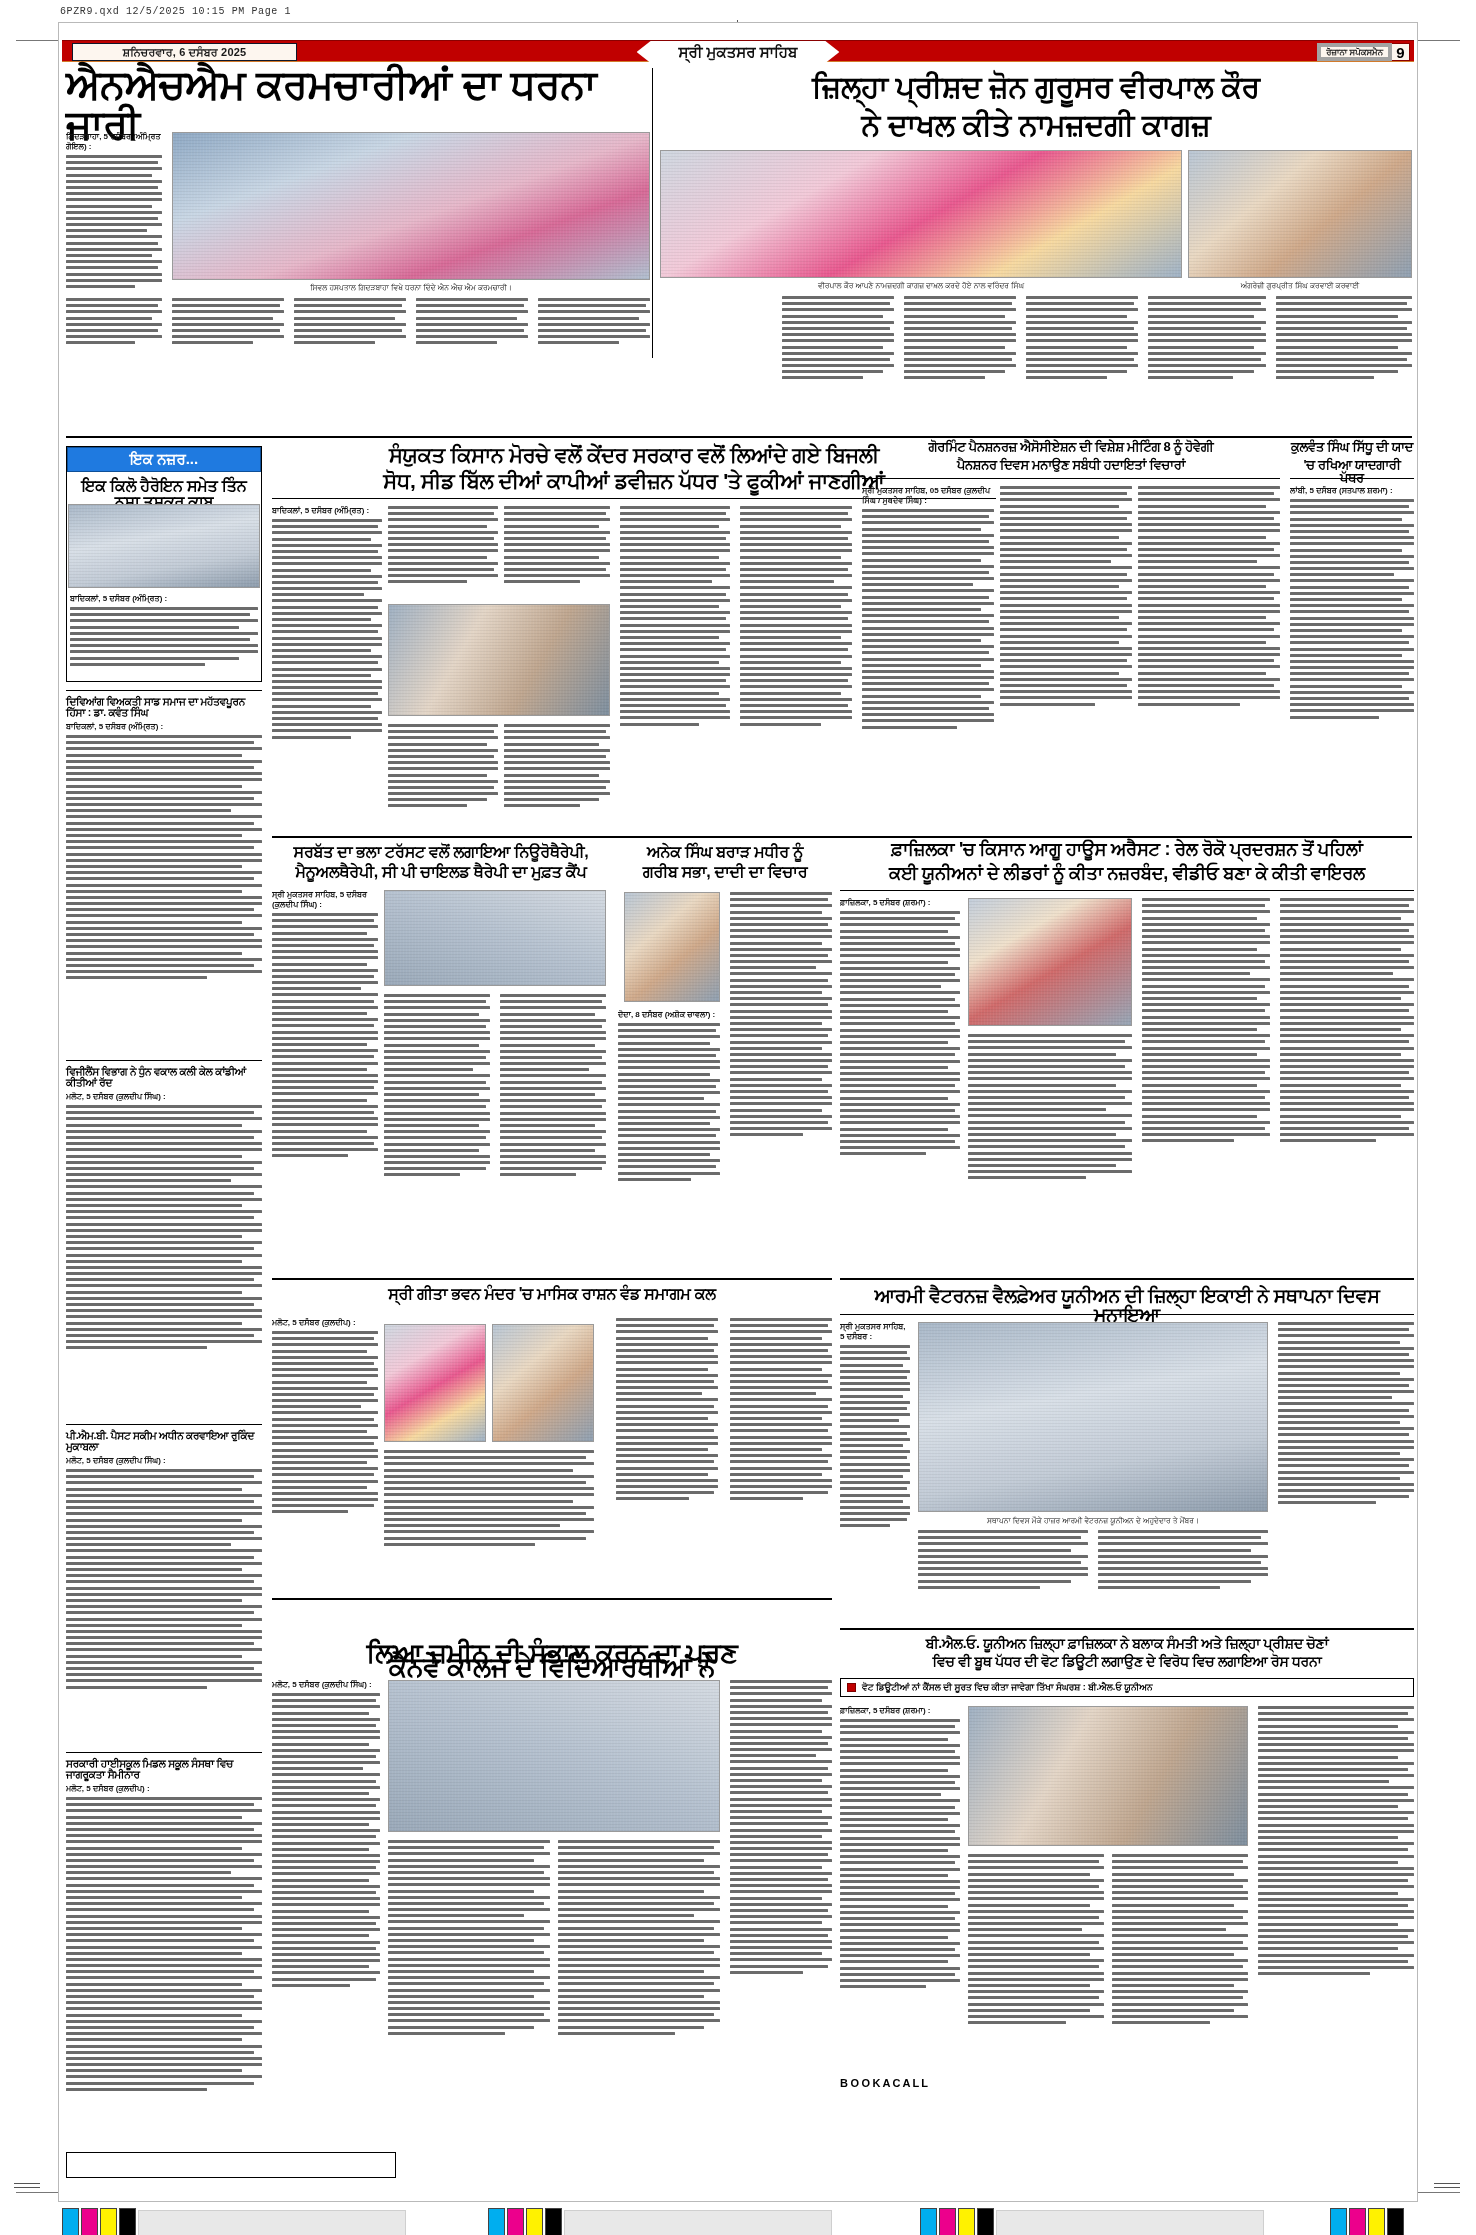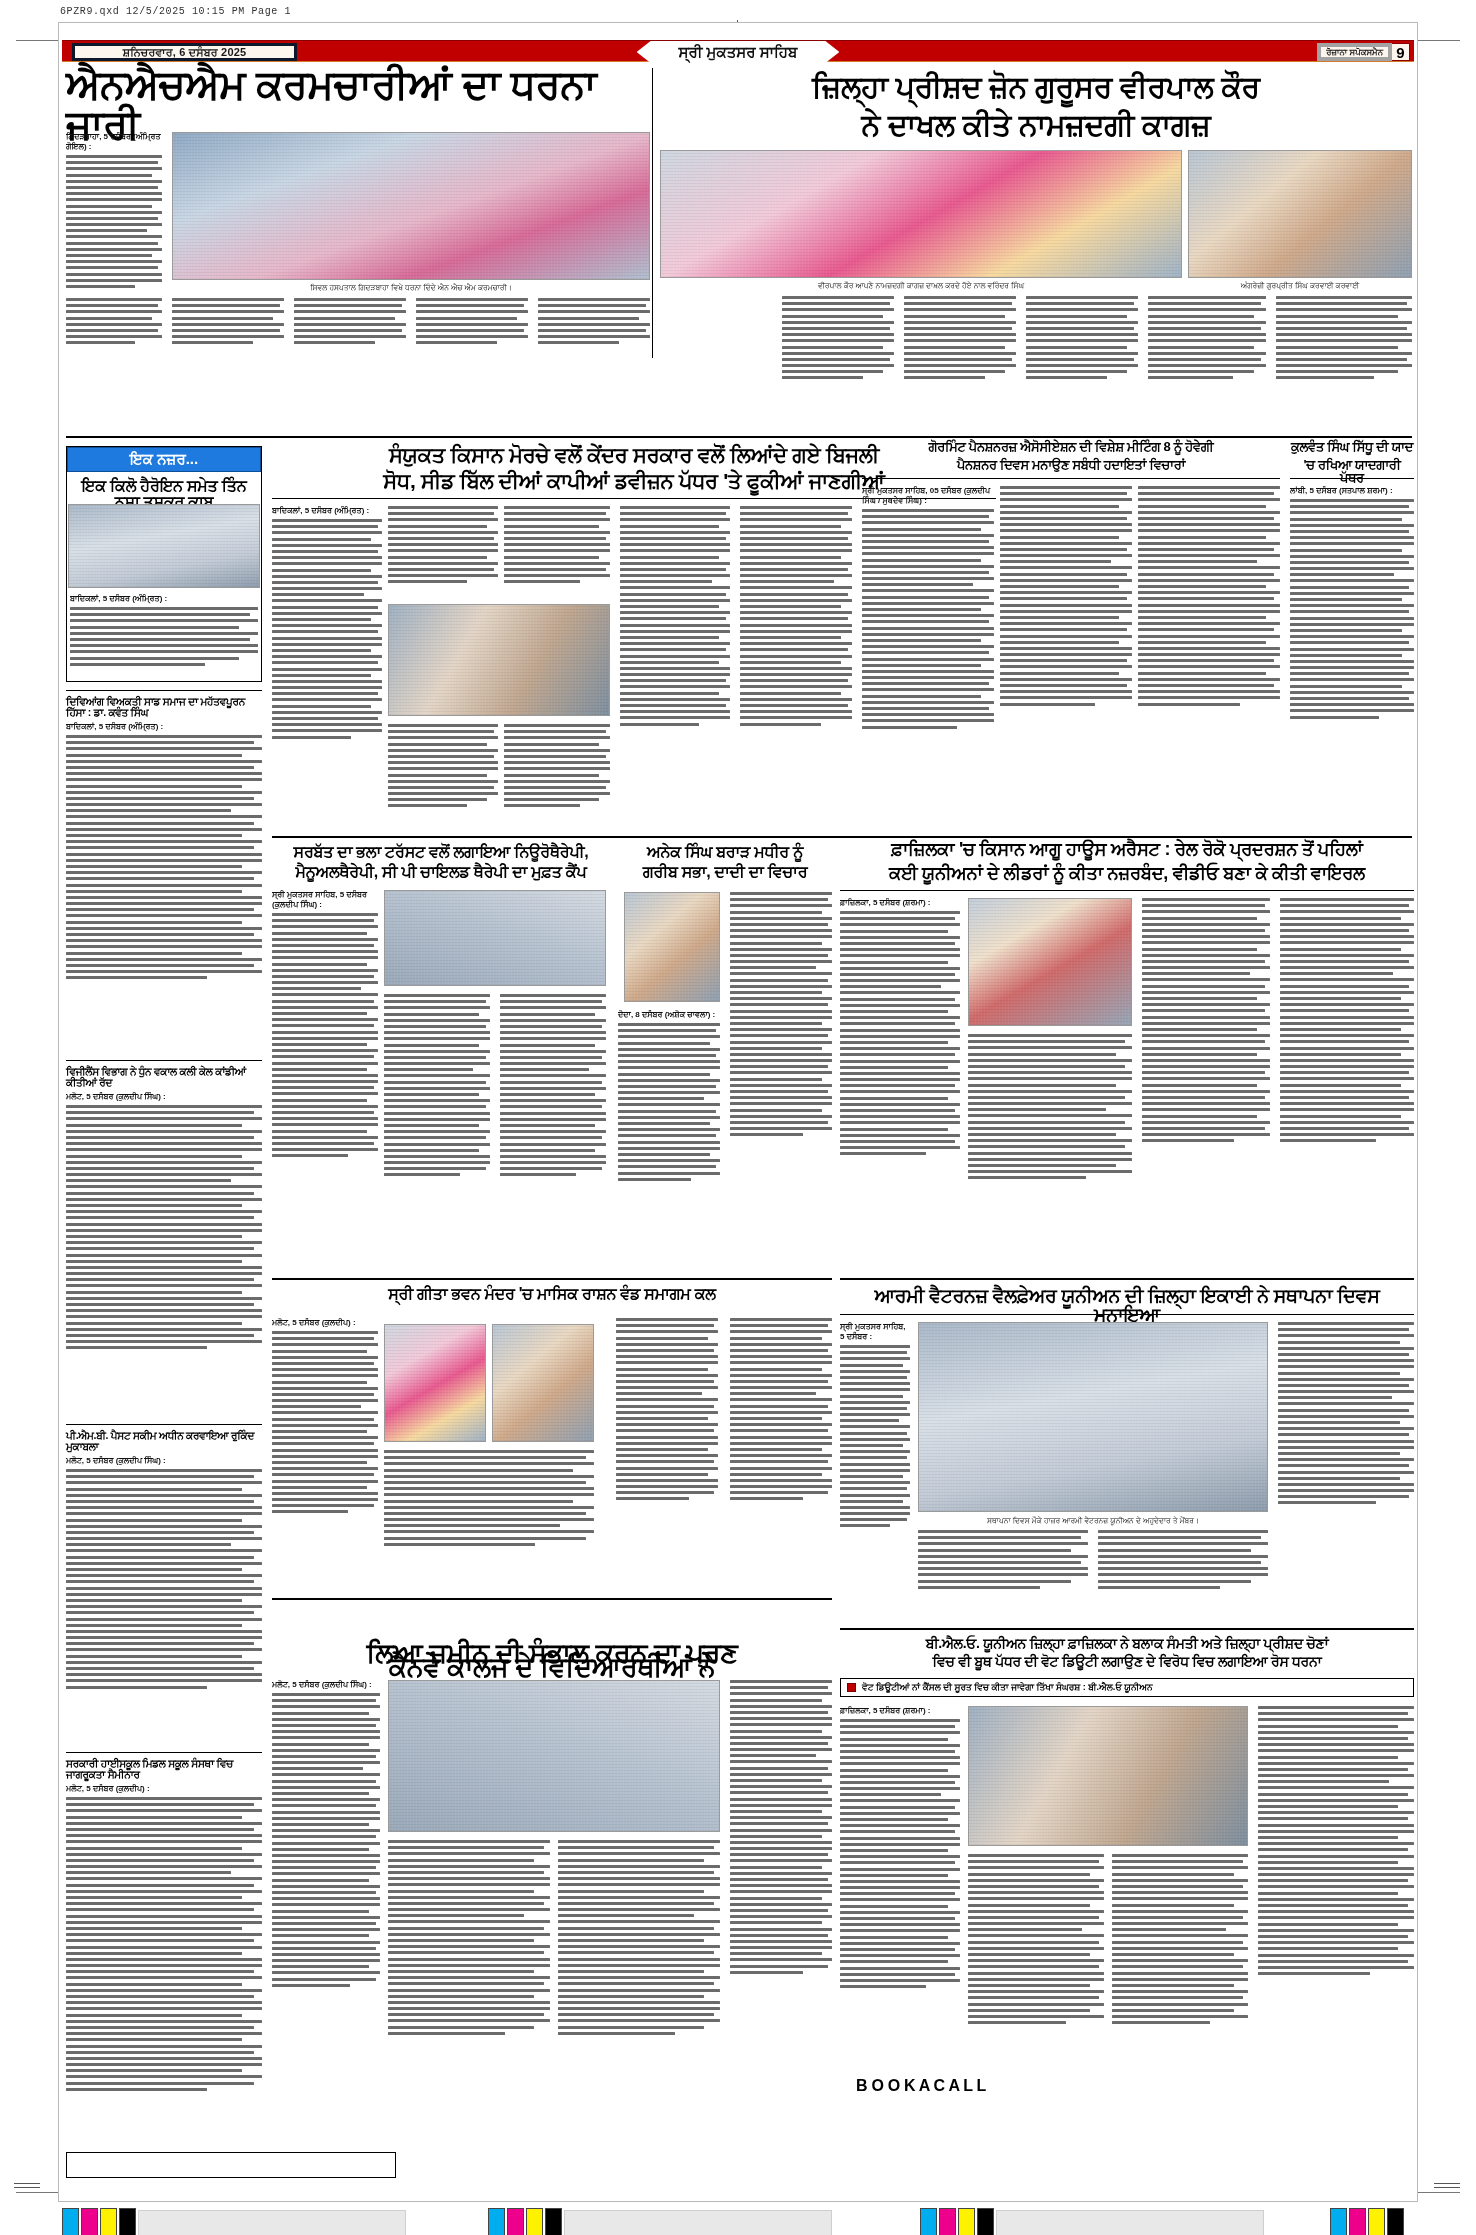--- a/index.html
+++ b/index.html
@@ -42,21 +42,21 @@
   }
 
   
   .masthead{
     position:absolute; left:62px; top:40px; width:1352px; height:22px;
     background:#c00000;
     border-top:1px solid #8a0000; border-bottom:1px solid #d27a2a;
   }
   .masthead-date{
     position:absolute; left:10px; top:2px; height:18px;
-    min-width:225px; background:#fdf6ef; border:3px solid #0f172a;
+    min-width:225px; background:#fdf6ef; border:1px solid #0f172a;
     display:flex; align-items:center; justify-content:center;
     font-size:11px; font-weight:bold; color:#1a1a1a; padding:4px 8px;
     letter-spacing:.2px;
   }
   .masthead-center{
     position:absolute; left:50%; transform:translateX(-50%); top:0;
     height:22px; background:#ffffff;
     display:flex; align-items:center; justify-content:center;
     padding:0 42px; font-size:15px; font-weight:bold; color:#101010;
     clip-path: polygon(14px 0, calc(100% - 14px) 0, 100% 50%, calc(100% - 14px) 100%, 14px 100%, 0 50%);
@@ -1756,21 +1756,21 @@
       <div class="ln s3"></div>
     <div class="ln s1"></div>
       <div class="ln s2"></div>
       <div class="ln s1"></div>
       <div class="ln s3"></div>
     <div class="ln s1"></div>
       <div class="ln s2"></div>
       <div class="ln s1"></div>
       <div class="ln s4"></div>
   </div>
-  <div class="zone hl hl-left" style="left:840px; top:2078px; width:150px; font-size:16px;margin-left:16px;">B O O K  A  C A L L</div>
+  <div class="zone hl hl-left" style="left:840px; top:2078px; width:150px; font-size:11px;">B O O K  A  C A L L</div>
 
   <div class="rule zone" style="left:66px; top:1752px; width:196px;"></div>
   <div class="zone hl hl-left" style="left:66px; top:1758px; width:196px; font-size:10.5px;">ਸਰਕਾਰੀ ਹਾਈਸਕੂਲ ਮਿਡਲ ਸਕੂਲ ਸੰਸਥਾ ਵਿਚ ਜਾਗਰੂਕਤਾ ਸੈਮੀਨਾਰ</div>
   <div class="body-col" style="left:66px; top:1784px; width:196px; height:364px;">
     <div class="dateline">ਮਲੋਟ, 5 ਦਸੰਬਰ (ਕੁਲਦੀਪ) :</div>
     <div class="ln s1"></div>
       <div class="ln s2"></div>
       <div class="ln s1"></div>
       <div class="ln s3"></div>
     <div class="ln s1"></div>

